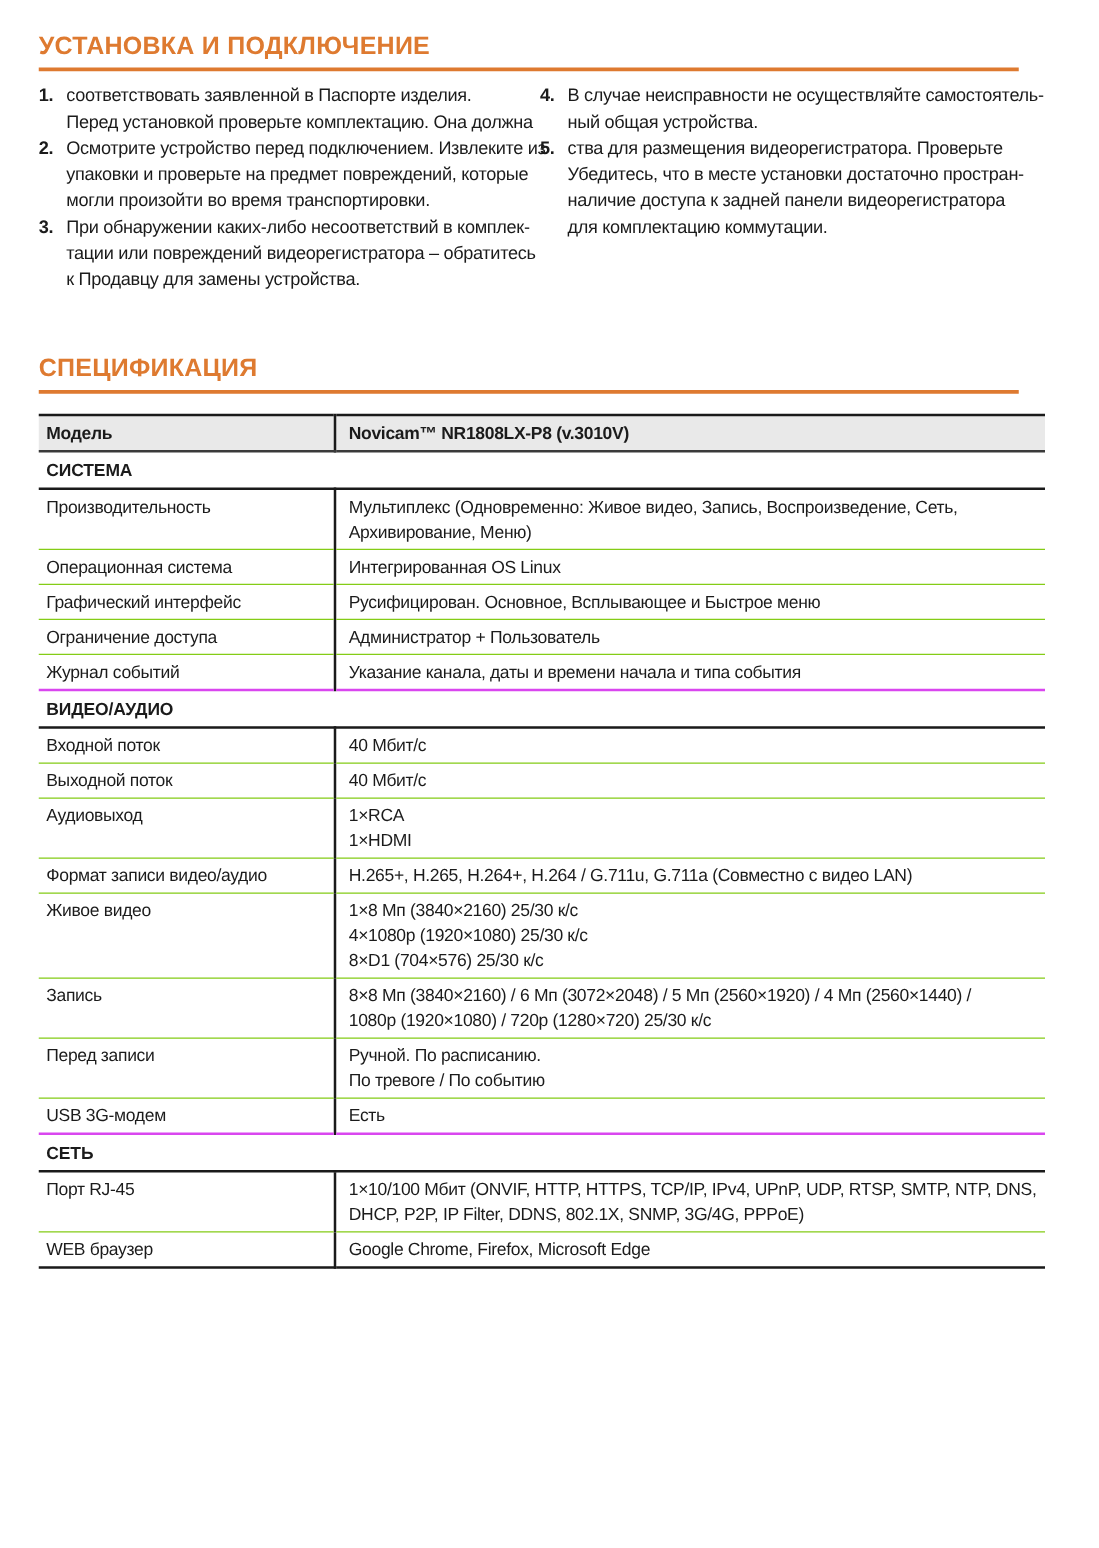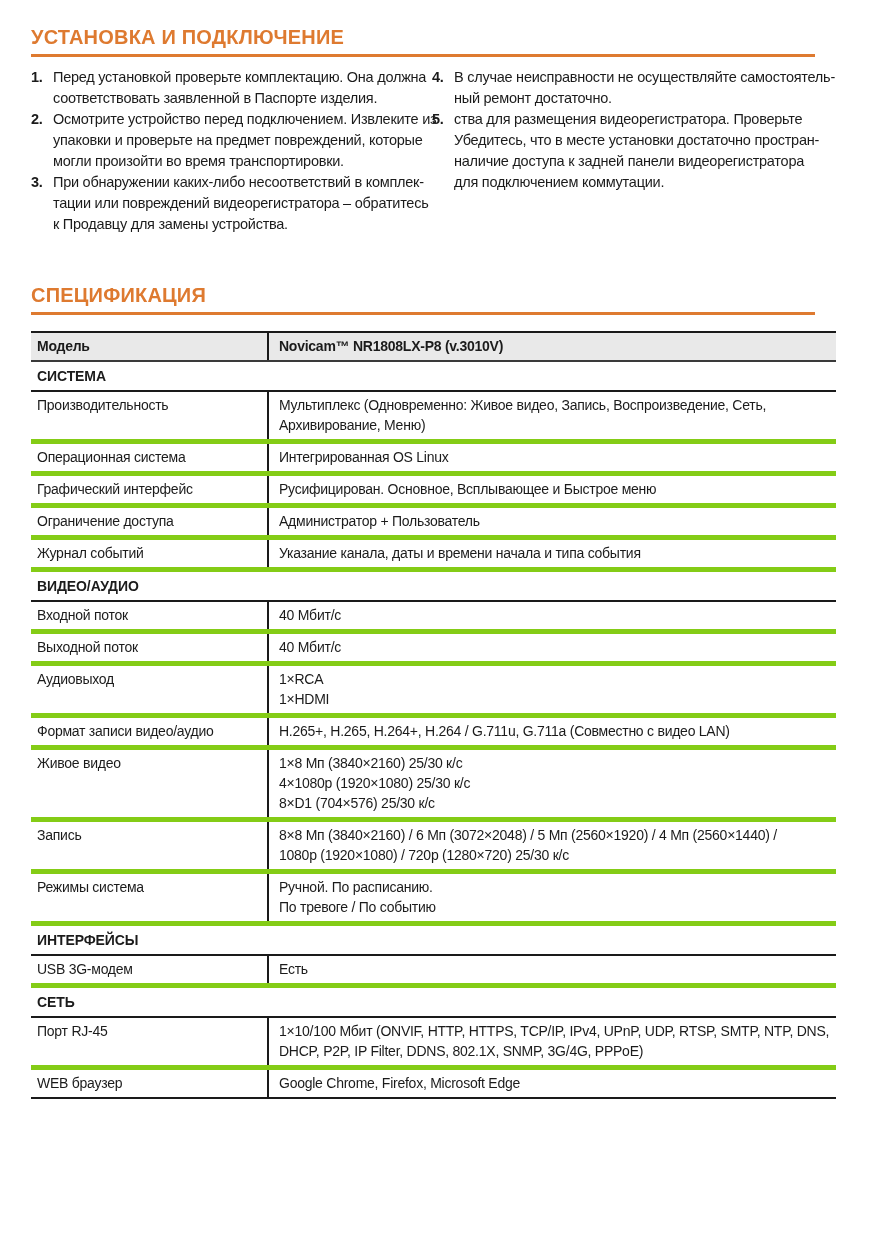--- a/index.html
+++ b/index.html
@@ -47,38 +47,38 @@
   tr.row td.value, tr.model td.value { padding-left:10px; }
   .value div { white-space:nowrap; }
   tr.model td { background:#e9e9e9; font-weight:bold; }
   table.spec { border-top:2px solid #1a1a1a; }
   tr.model td { border-bottom:2px solid #3a3a3a; }
   tr.section td {
     font-weight:bold; padding:4px 8px 4px 6px; line-height:20px;
     border-top:2px solid #d946ef; border-bottom:2px solid #1a1a1a;
     letter-spacing:-.1px;
   }
-  tr.row td { border-top:1px solid #1a1a1a; border-bottom:5px solid #84cc16; }
+  tr.row td { border-top:1px solid #1a1a1a; border-bottom:1px solid #84cc16; }
   table.spec tr:last-child td { border-bottom:2px solid #1a1a1a; }
 </style>
 </head>
 <body>
 
 <div class="page">
 
   <section>
     <h1 class="sec-title">УСТАНОВКА И ПОДКЛЮЧЕНИЕ</h1>
     <div class="title-rule"></div>
     <div class="columns" id="install-columns">
         <div class="col">
           <div class="install-item">
             <span class="item-num">1.</span>
             <div class="item-text">
+              <div>соответствовать заявленной в Паспорте изделия.</div>
               <div>Перед установкой проверьте комплектацию. Она должна</div>
-              <div>соответствовать заявленной в Паспорте изделия.</div>
             </div>
           </div>
           <div class="install-item">
             <span class="item-num">2.</span>
             <div class="item-text">
               <div>Осмотрите устройство перед подключением. Извлеките из</div>
               <div>упаковки и проверьте на предмет повреждений, которые</div>
               <div>могли произойти во время транспортировки.</div>
             </div>
           </div>
@@ -89,30 +89,30 @@
               <div>тации или повреждений видеорегистратора – обратитесь</div>
               <div>к Продавцу для замены устройства.</div>
             </div>
           </div>
         </div>
         <div class="col">
           <div class="install-item">
             <span class="item-num">4.</span>
             <div class="item-text">
               <div>В случае неисправности не осуществляйте самостоятель-</div>
-              <div>ный ремонт достаточно.</div>
+              <div>ный общая устройства.</div>
             </div>
           </div>
           <div class="install-item">
             <span class="item-num">5.</span>
             <div class="item-text">
               <div>ства для размещения видеорегистратора. Проверьте</div>
               <div>Убедитесь, что в месте установки достаточно простран-</div>
               <div>наличие доступа к задней панели видеорегистратора</div>
-              <div>для подключением коммутации.</div>
+              <div>для комплектацию коммутации.</div>
             </div>
           </div>
         </div>
       </div>
   </section>
 
   <section class="section-spec">
     <h1 class="sec-title">СПЕЦИФИКАЦИЯ</h1>
     <div class="title-rule"></div>
     <table class="spec" id="spec-table">
@@ -198,28 +198,25 @@
             </td>
           </tr>
           <tr class="row">
             <td class="label">Запись</td>
             <td class="value">
               <div>8×8 Мп (3840×2160) / 6 Мп (3072×2048) / 5 Мп (2560×1920) / 4 Мп (2560×1440) /</div>
               <div>1080p (1920×1080) / 720p (1280×720) 25/30 к/с</div>
             </td>
           </tr>
           <tr class="row">
-            <td class="label">Режимы система</td>
+            <td class="label">Перед записи</td>
             <td class="value">
               <div>Ручной. По расписанию.</div>
               <div>По тревоге / По событию</div>
             </td>
-          </tr>
-          <tr class="section">
-            <td colspan="2">ИНТЕРФЕЙСЫ</td>
           </tr>
           <tr class="row">
             <td class="label">USB 3G-модем</td>
             <td class="value">
               <div>Есть</div>
             </td>
           </tr>
           <tr class="section">
             <td colspan="2">СЕТЬ</td>
           </tr>

